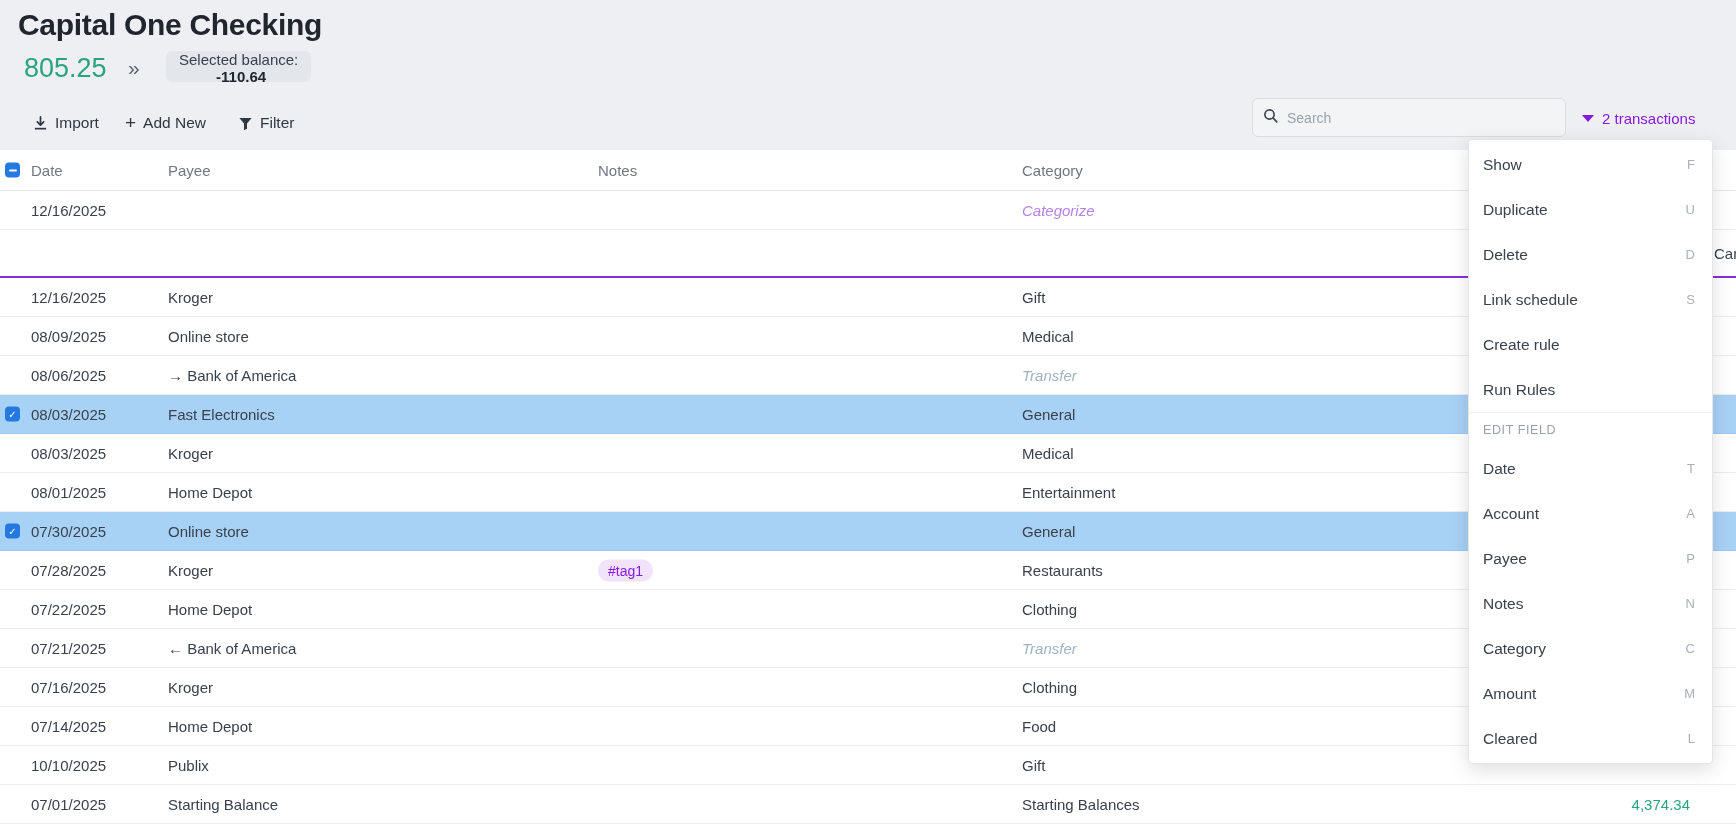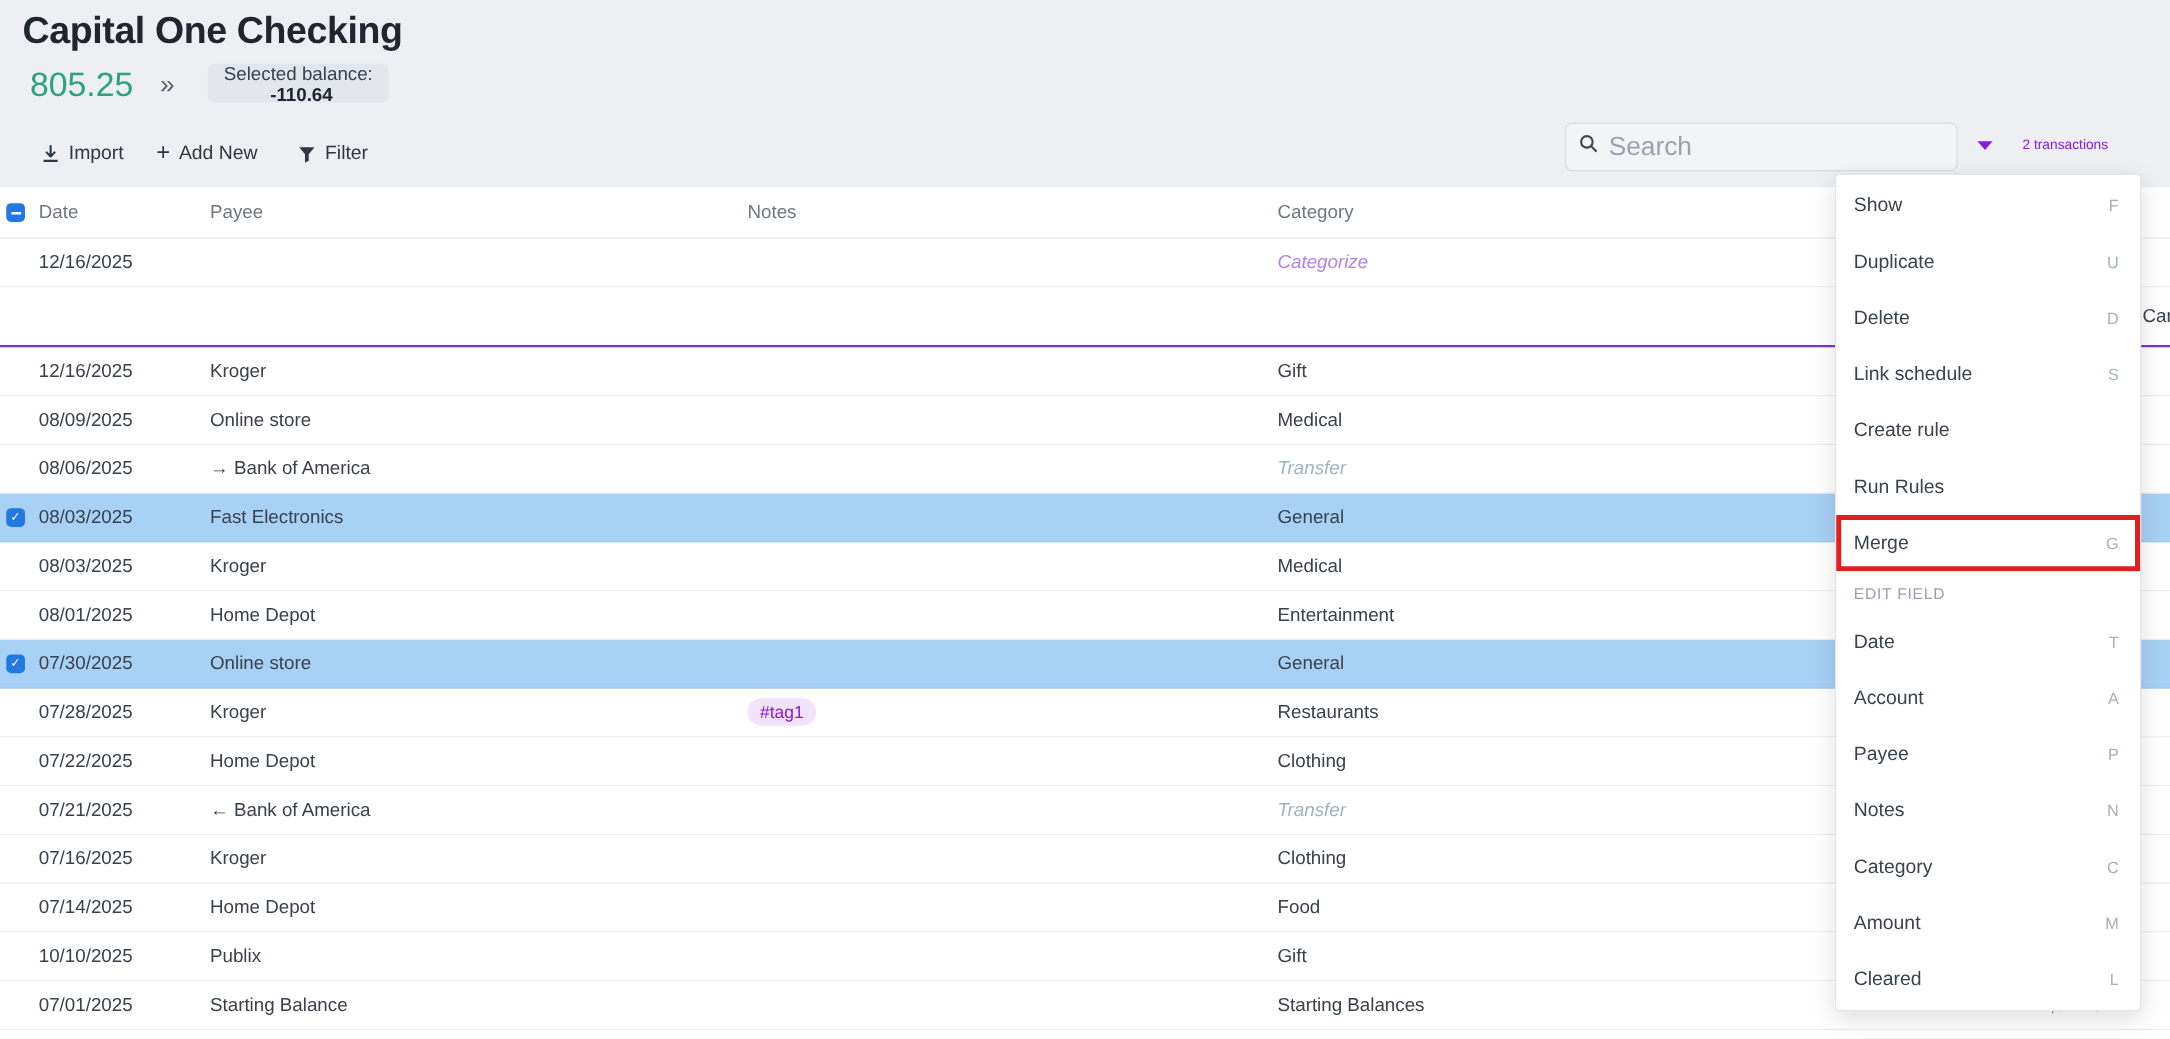--- a/index.html
+++ b/index.html
@@ -21,26 +21,26 @@
   .tbtn { position:absolute; top:108px; height:30px; display:flex; align-items:center; gap:7px;
           font-size:15.5px; color:#2f3742; cursor:pointer; white-space:nowrap; }
   .tbtn svg { display:block; }
   .plus { font-size:19px; font-weight:500; line-height:1; margin-top:-2px; }
   .search-box {
     position:absolute; left:1252px; top:98px; width:314px; height:39px;
     background:#f3f4f6; border:1px solid #d9dde2; border-radius:6px;
     display:flex; align-items:center; padding:0 10px; gap:8px;
   }
   .search-box input {
-    border:none; outline:none; background:transparent; font-size:21px; color:#39414c; width:100%;
+    border:none; outline:none; background:transparent; font-size:14px; color:#39414c; width:100%;
     font-family:"Liberation Sans", sans-serif;
   }
   .search-box input::placeholder { color:#9aa2ad; }
-  .trans-btn { position:absolute; left:1582px; top:110px; display:flex; align-items:center; gap:24px;
-               color:#8719e0; font-size:11px; cursor:pointer; white-space:nowrap; }
+  .trans-btn { position:absolute; left:1582px; top:110px; display:flex; align-items:center; gap:8px;
+               color:#8719e0; font-size:15px; cursor:pointer; white-space:nowrap; }
   .tri-down { width:0; height:0; border-left:6px solid transparent; border-right:6px solid transparent; border-top:7px solid #8719e0; }
   
   .table { position:absolute; left:0; top:150px; width:1736px; bottom:0; background:#fff; }
   .thead { position:relative; height:41px; border-bottom:1px solid #e7e8ea; background:#fff; }
   .thead .hlabel { position:absolute; top:50%; transform:translateY(-50%); font-size:15px; color:#6f7781; white-space:nowrap; }
   .row { position:relative; height:39px; border-bottom:1px solid #ededee; background:#fff; }
   .row.selected { background:#a8d1f6; border-bottom-color:#9ec7ef; }
   .row.edit-row { height:48px; border-bottom:2px solid #8430d9; }
   .cell { position:absolute; top:50%; transform:translateY(-50%); font-size:15px; color:#3a414c; white-space:nowrap; }
   .c-date { left:31px; }
@@ -248,24 +248,20 @@
       <div class="mi">
         <span>Link schedule</span>
         <span class="sc">S</span>
       </div>
       <div class="mi">
         <span>Create rule</span>
       </div>
       <div class="mi">
         <span>Run Rules</span>
       </div>
-      <div class="mi hl">
-        <span>Merge</span>
-        <span class="sc">G</span>
-      </div>
       <div class="msec">EDIT FIELD</div>
       <div class="mi">
         <span>Date</span>
         <span class="sc">T</span>
       </div>
       <div class="mi">
         <span>Account</span>
         <span class="sc">A</span>
       </div>
       <div class="mi">

